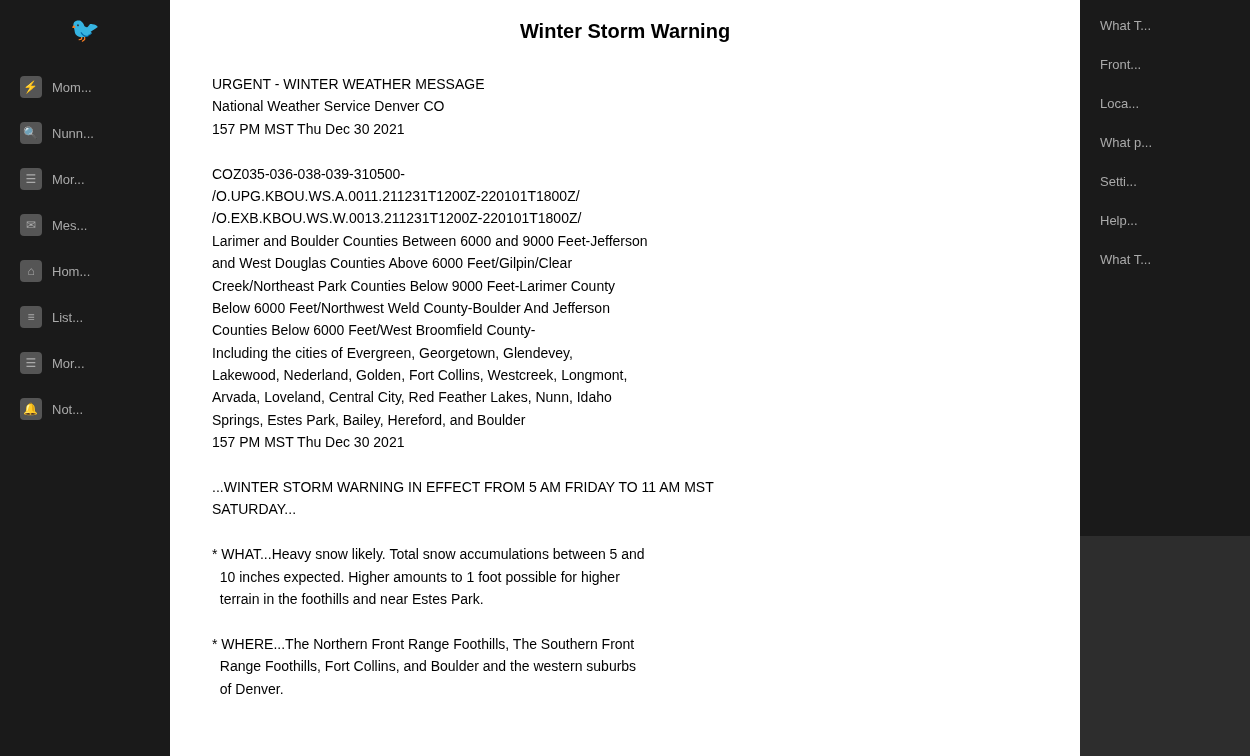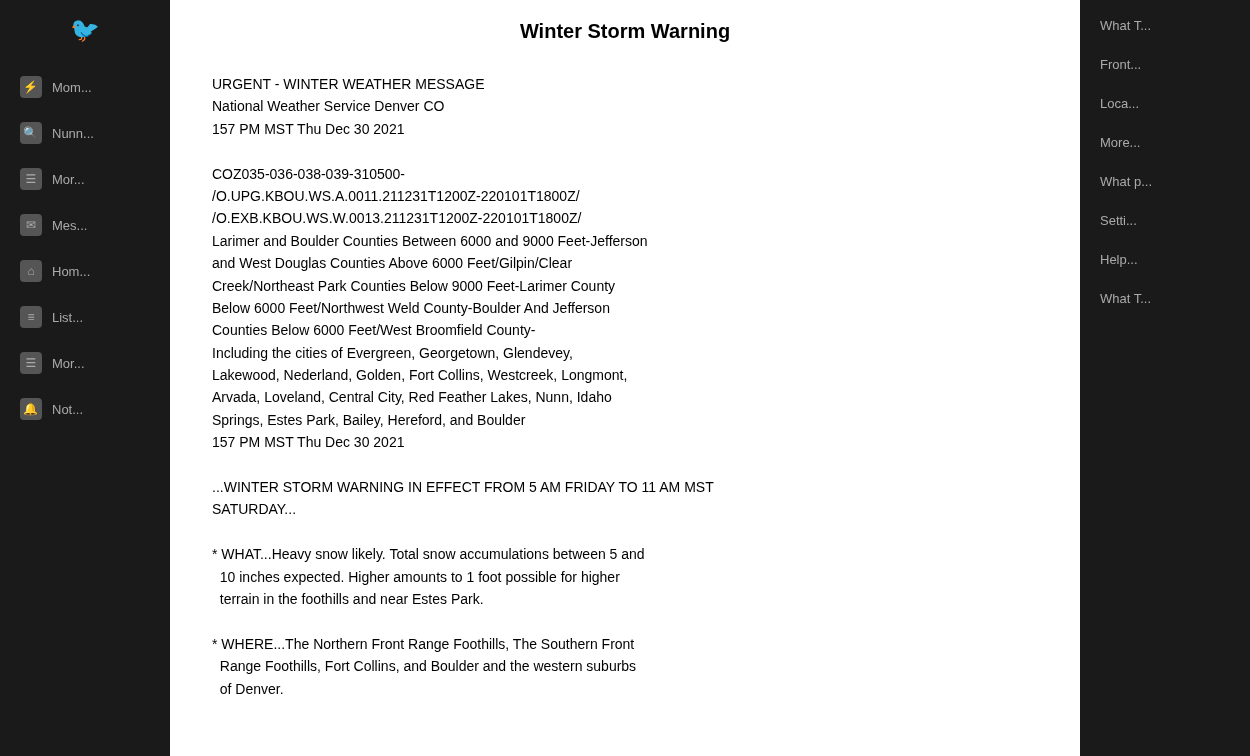--- a/index.html
+++ b/index.html
@@ -62,21 +62,21 @@
       font-size: 13px;
       font-weight: 400;
     }
 
     
     .sidebar-right {
       position: absolute;
       right: 0;
       top: 0;
       width: 170px;
-      height: 756px;
+      height: 536px;
       background-color: #1a1a1a;
       display: flex;
       flex-direction: column;
       padding-top: 10px;
       gap: 8px;
       align-items: center;
     }
 
     .right-item {
       width: 150px;
@@ -177,23 +177,20 @@
 
 <div class="sidebar-right">
   <div class="right-item">
     <span>What T...</span>
   </div>
   <div class="right-item">
     <span>Front...</span>
   </div>
   <div class="right-item">
     <span>Loca...</span>
-  </div>
-  <div class="right-item">
-    <span>More...</span>
   </div>
   <div class="right-item">
     <span>What p...</span>
   </div>
   <div class="right-item">
     <span>Setti...</span>
   </div>
   <div class="right-item">
     <span>Help...</span>
   </div>

